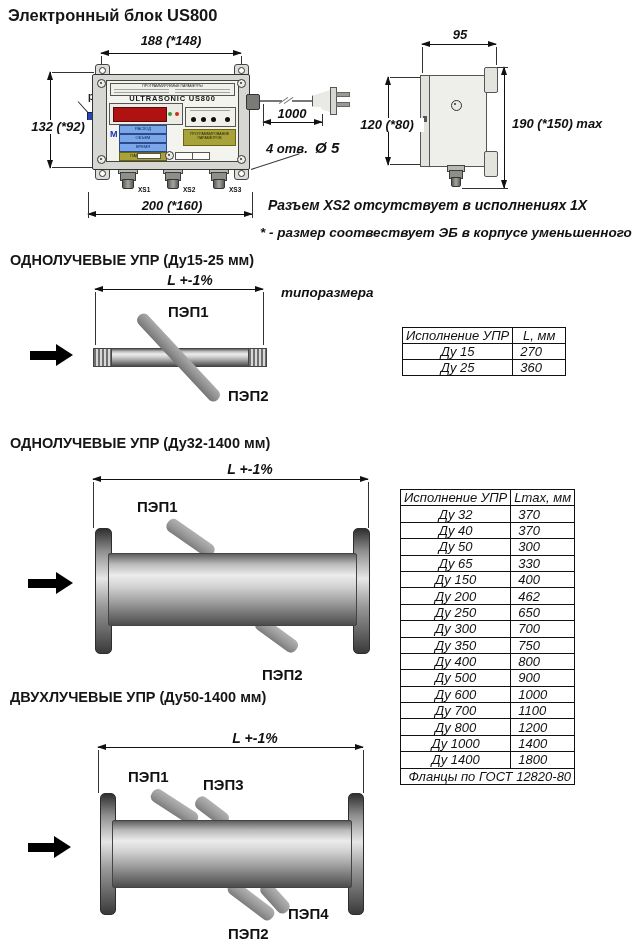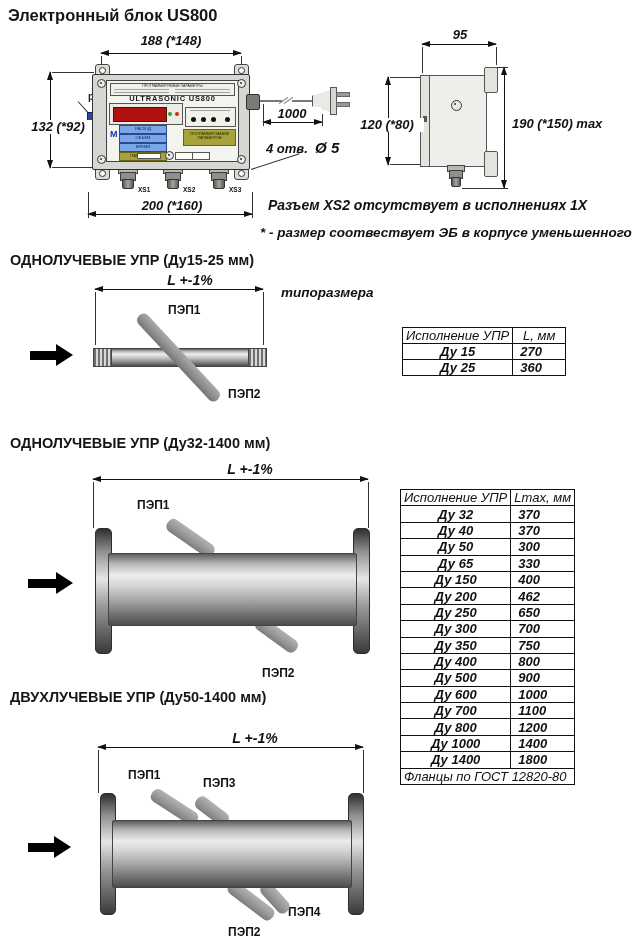--- a/index.html
+++ b/index.html
@@ -5,21 +5,21 @@
   html,body { margin:0; padding:0; background:#fff; }
   .page {
     position:relative; width:635px; height:947px; background:#fff;
     font-family:"Liberation Sans", sans-serif; color:#111; overflow:hidden;
   }
   .abs { position:absolute; }
   .title { font-size:16.5px; font-weight:700; color:#161616; }
   .sec-head { font-size:14.5px; font-weight:700; color:#161616; white-space:nowrap; }
   .dim-text { font-size:13px; font-weight:700; font-style:italic; white-space:nowrap; background:#fff; line-height:14px; }
   .dim-text.ctr { text-align:center; }
-  .pep { font-size:12px; font-weight:700; white-space:nowrap; }
+  .pep { font-size:15px; font-weight:700; white-space:nowrap; }
   .note { font-size:14px; font-weight:700; font-style:italic; white-space:nowrap; }
 
   
   .hdim { position:absolute; height:0; border-top:1px solid #111; }
   .hdim::before { content:""; position:absolute; left:-1px; top:-4px;
     border-top:3.5px solid transparent; border-bottom:3.5px solid transparent; border-right:9px solid #111; }
   .hdim::after { content:""; position:absolute; right:-1px; top:-4px;
     border-top:3.5px solid transparent; border-bottom:3.5px solid transparent; border-left:9px solid #111; }
   .vdim { position:absolute; width:0; border-left:1px solid #111; }
   .vdim::before { content:""; position:absolute; top:-1px; left:-4px;
@@ -88,28 +88,28 @@
   .stub { position:absolute; height:14px; border-radius:6px; z-index:1;
     background:linear-gradient(180deg,#b2b2b2 0%,#989898 55%,#7c7c7c 100%); }
   .rod { position:absolute; height:13px; border-radius:6px; z-index:4;
     background:linear-gradient(180deg,#ababab 0%,#8f8f8f 55%,#757575 100%); }
 
   
   .tbl { position:absolute; border-collapse:collapse; background:#fff; color:#111;
     font-family:"Liberation Sans", sans-serif; font-size:13px; font-style:italic; z-index:5; }
   .tbl th, .tbl td { border:1.5px solid #111; padding:0 3px; white-space:nowrap; }
   .tbl th { font-weight:400; }
-  .tbl td { font-weight:700; }
+  .tbl td { font-weight:400; }
   .tbl td.c1 { text-align:center; }
   .tbl td.c2 { text-align:left; padding-left:7px; }
   .tbl-small th, .tbl-small td { height:15px; }
   .tbl-small .w1 { width:102px; } .tbl-small .w2 { width:46px; }
   .tbl-large th, .tbl-large td { height:15.4px; }
   .tbl-large .w1 { width:103px; } .tbl-large .w2 { width:49px; }
-  .tbl tfoot td { font-weight:400; text-align:left; }
+  .tbl tfoot td { font-weight:400; text-align:right; }
 </style>
 </head>
 <body>
 
 <div class="page">
 
   <div class="abs title" style="left:8px;top:6px;">Электронный блок US800</div>
 
   <div>
 

